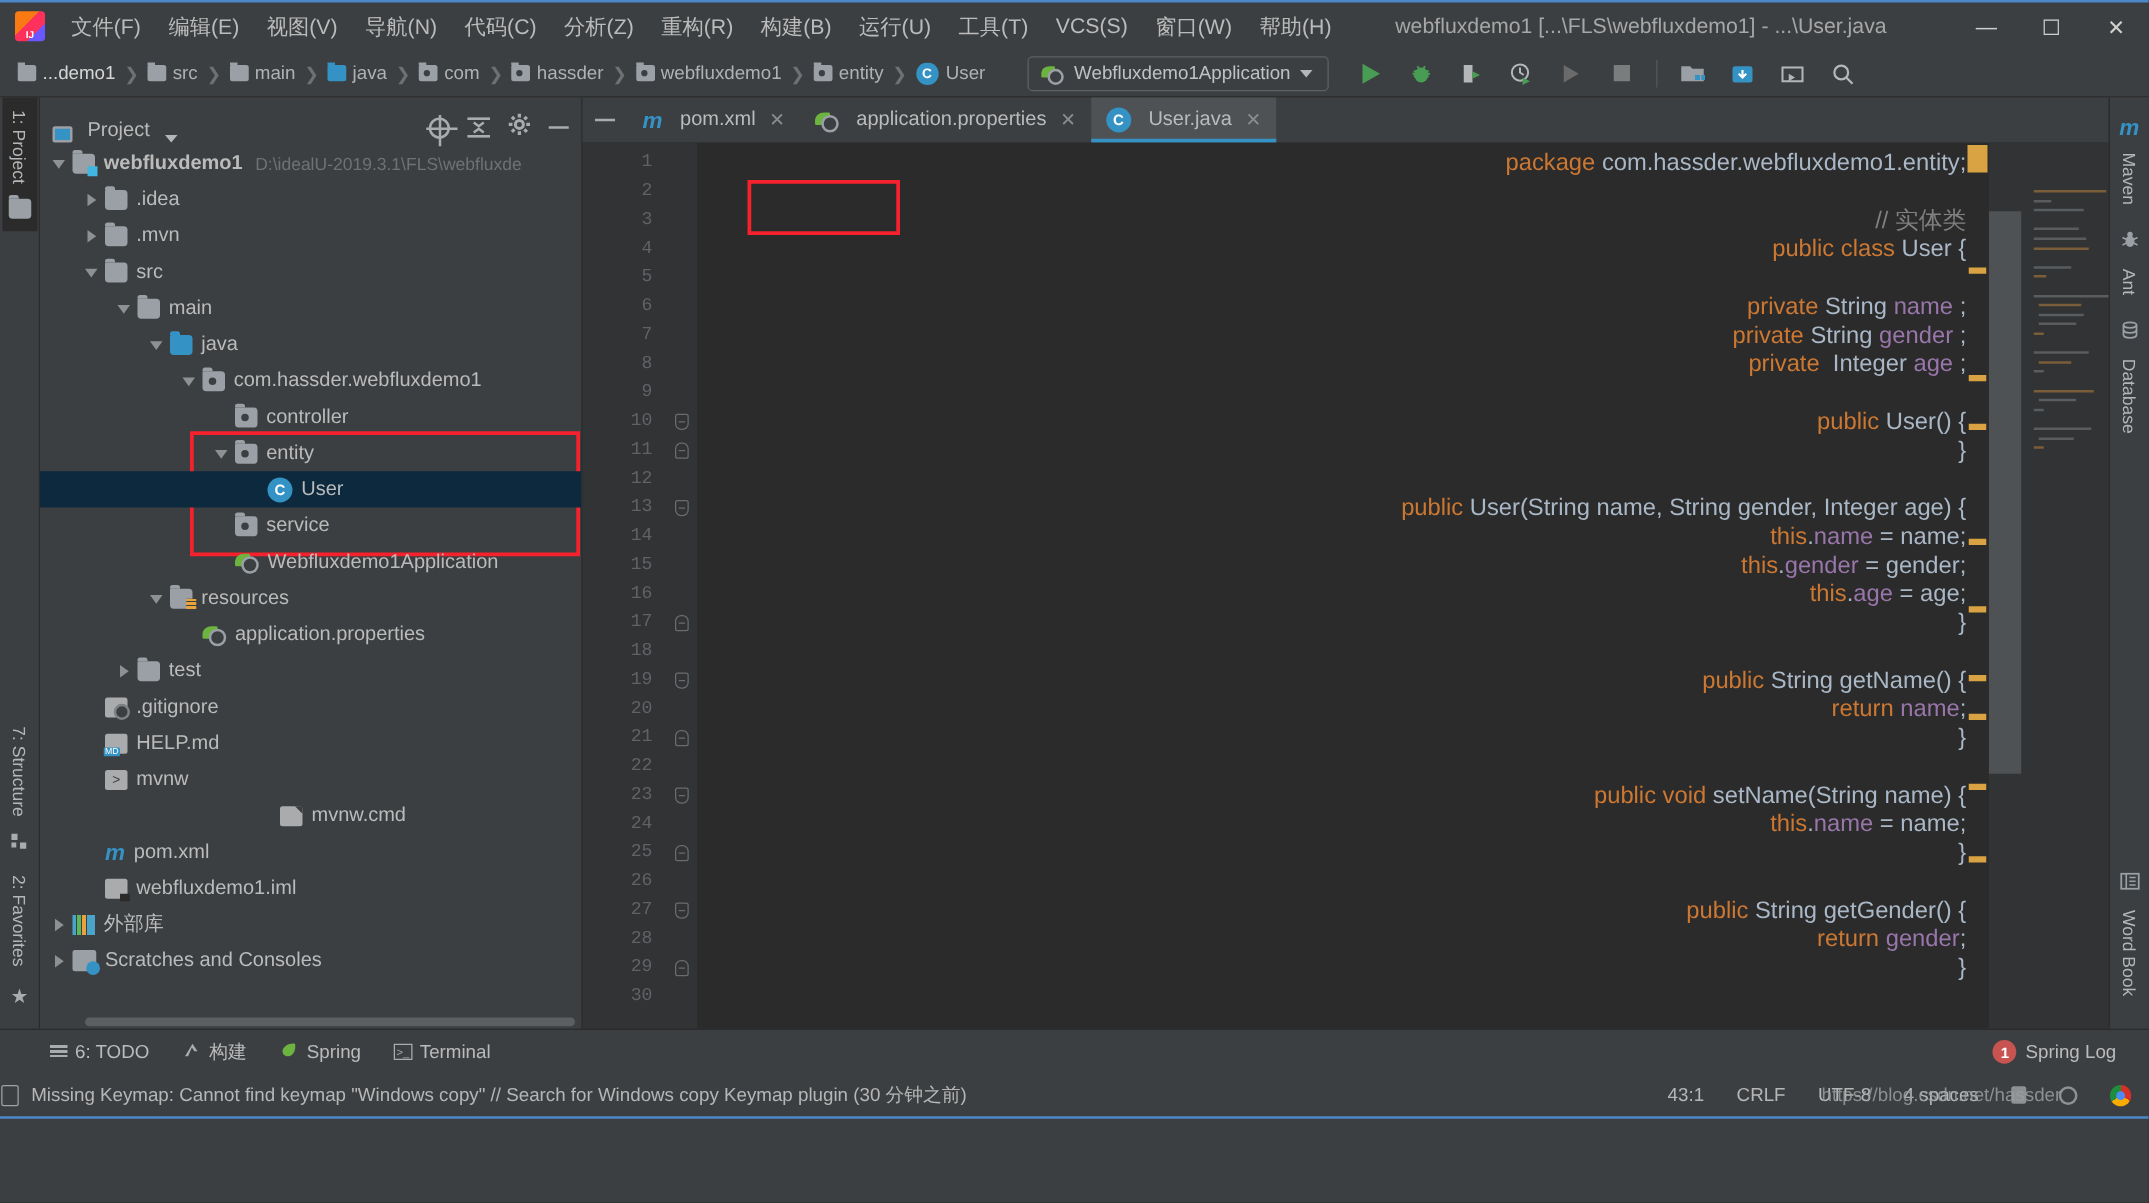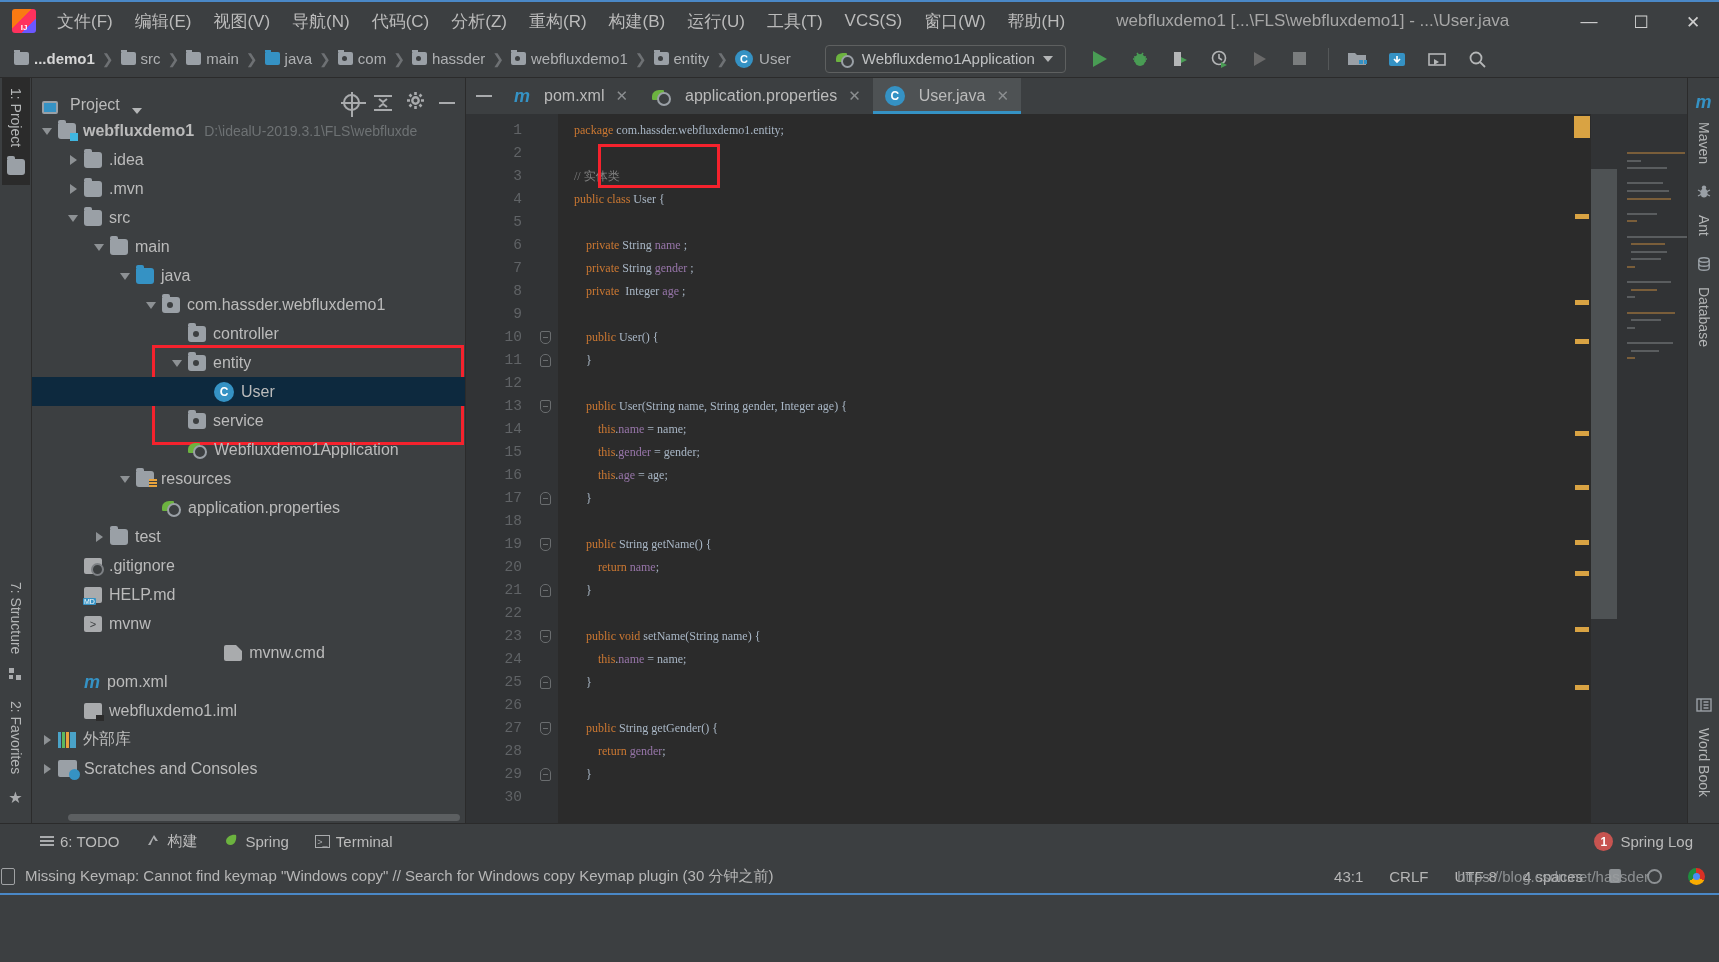--- a/index.html
+++ b/index.html
@@ -40,21 +40,21 @@
     color:#cfcfcf;font-size:17px;
   }
 
   
   .navrow {
     height:38px; background:#3c3f41; display:flex; align-items:center;
     padding-left:0px; border-bottom:1px solid #2b2b2b;
   }
   .crumbs { display:flex; align-items:center; overflow:hidden; }
   .crumb { display:flex;align-items:center; font-size:15px; color:#afb1b3; white-space:nowrap;}
-  .crumb.bold { font-weight:bold; color:#d6d6d6;}
+  .crumb.bold { font-weight:normal; color:#d6d6d6;}
   .crumb-sep { color:#6e7174; margin:0 7px; font-size:14px;}
   .ficon { width:15px;height:13px;margin-right:5px;display:inline-block;position:relative;}
   .ficon.grey { background:#9aa0a6; border-radius:1px 2px 2px 2px;}
   .ficon.grey::before{content:"";position:absolute;top:-3px;left:0;width:6px;height:3px;background:#9aa0a6;border-radius:1px 1px 0 0;}
   .ficon.blue { background:#3592c4; border-radius:1px 2px 2px 2px;}
   .ficon.blue::before{content:"";position:absolute;top:-3px;left:0;width:6px;height:3px;background:#3592c4;border-radius:1px 1px 0 0;}
   .ficon.pkg { background:#9aa0a6; border-radius:1px 2px 2px 2px;}
   .ficon.pkg::before{content:"";position:absolute;top:-3px;left:0;width:6px;height:3px;background:#9aa0a6;border-radius:1px 1px 0 0;}
   .ficon.pkg::after{content:"";position:absolute;top:4px;left:4px;width:5px;height:5px;background:#3c3f41;border-radius:50%;}
   .cls-badge{
@@ -185,22 +185,22 @@
     width:66px;background:#313335;color:#606366;font-family:"Liberation Mono",monospace;
     font-size:14.5px;text-align:right;padding-top:5px;flex:none;
   }
   .gutter .ln{height:23px;line-height:23px;padding-right:10px;}
   .foldcol{width:26px;background:#313335;flex:none;padding-top:5px;position:relative;}
   .foldcol .fm{height:23px;display:flex;align-items:center;justify-content:center;}
   .fold-box{width:11px;height:13px;border:1px solid #6a6d6f;border-radius:2px 2px 5px 5px;position:relative;}
   .fold-box.up{border-radius:5px 5px 2px 2px;}
   .fold-box::after{content:"";position:absolute;left:2px;top:5px;width:5px;height:1px;background:#6a6d6f;}
   .code{
-    flex:1;background:#2b2b2b;font-family:Liberation Serif, serif;font-size:12px;
-    padding-top:5px;padding-left:16px;overflow:hidden;position:relative;
+    flex:1;background:#2b2b2b;font-family:Liberation Sans, sans-serif;font-size:19px;
+    padding-top:5px;padding-left:16px;overflow:hidden;position:relative;text-align:right;
   }
   .cl{height:23px;line-height:23px;white-space:pre;}
   .kw{color:#cc7832;}
   .ty{color:#a9b7c6;}
   .fld{color:#9876aa;}
   .mth{color:#a9b7c6;}
   .cm{color:#808080;}
   .pl{color:#a9b7c6;}
   .hl-box{
     position:absolute;border:3px solid #f5222d;pointer-events:none;

